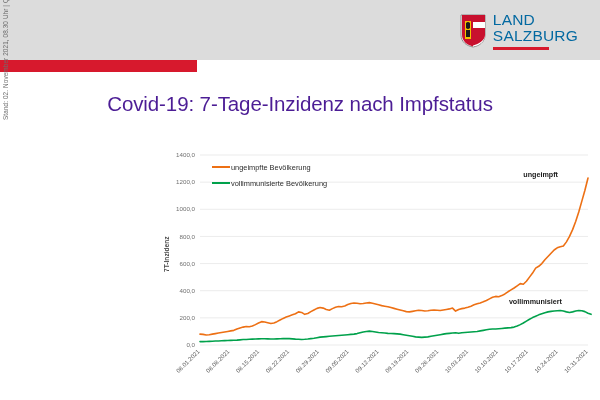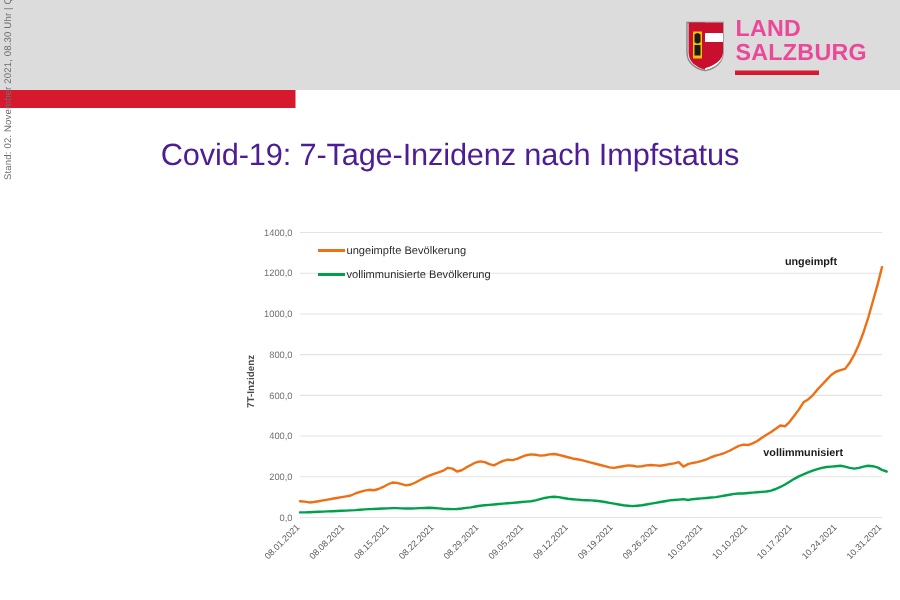--- a/index.html
+++ b/index.html
@@ -15,21 +15,21 @@
   }
   .red-bar{
     position:absolute;left:0;top:60px;width:197px;height:12px;background:#d7192d;
   }
   .logo{
     position:absolute;right:22px;top:9px;height:44px;display:flex;align-items:center;gap:7px;
   }
   .crest{width:26px;height:34px;display:block;}
   .logo-text{display:flex;flex-direction:column;justify-content:center;line-height:1.0;}
   .logo-text .l1,.logo-text .l2{
-    font-size:15.5px;font-weight:700;letter-spacing:.2px;color:#ec4899;
+    font-size:15.5px;font-weight:400;letter-spacing:.2px;color:#0369a1;
     font-family:"Liberation Sans", sans-serif;
   }
   .logo-text .l2{margin-top:1px;}
   .logo-underline{width:56px;height:3.5px;background:#d7192d;margin-top:3px;}
 
   
   .source-note{
     position:absolute;left:2px;top:120px;width:230px;
     transform:rotate(-90deg);transform-origin:left top;
     font-size:6.4px;color:#6e6e6e;letter-spacing:.1px;white-space:nowrap;

